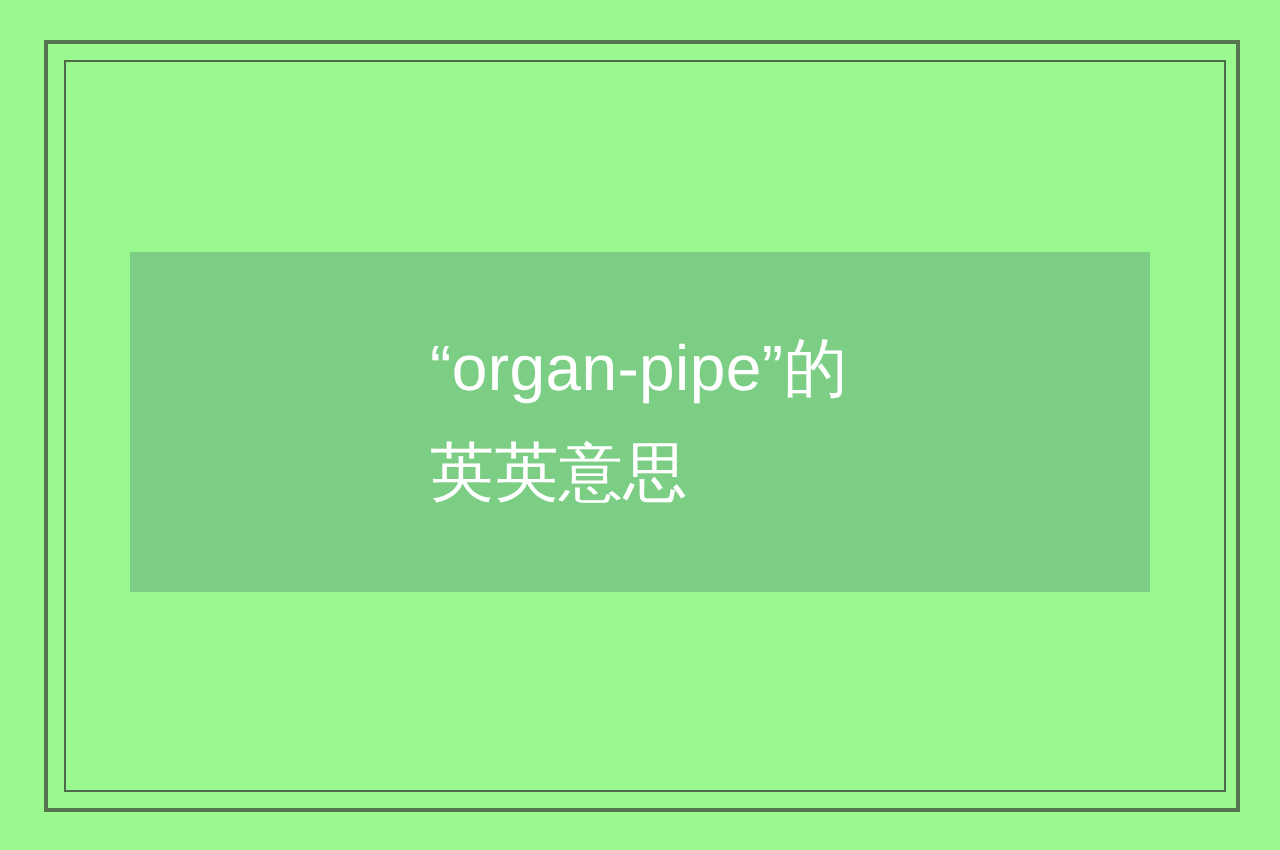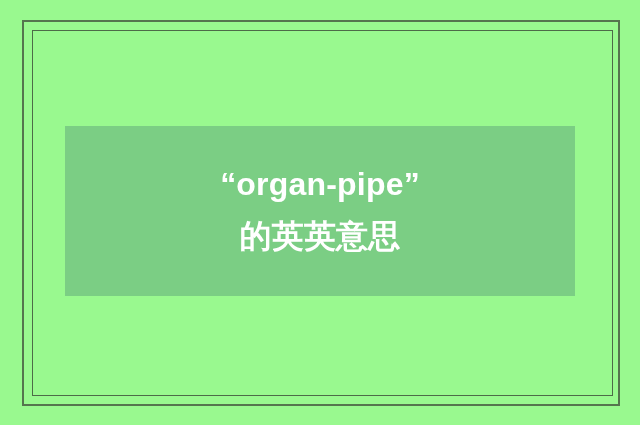--- a/index.html
+++ b/index.html
@@ -54,24 +54,24 @@
     background: #7bce84;
     box-sizing: border-box;
     display: flex;
     align-items: center;
     justify-content: center;
   }
 
   #title-text {
     width: 210px;
     margin: 0;
-    text-align: center;
+    text-align: left;
     color: #ffffff;
     font-size: 32px;
-    font-weight: bold;
+    font-weight: normal;
     line-height: 1.62;
     letter-spacing: 0.2px;
     word-break: break-all;
     -webkit-font-smoothing: antialiased;
   }
 </style>
 </head>
 <body>
 
 <div id="poster">

